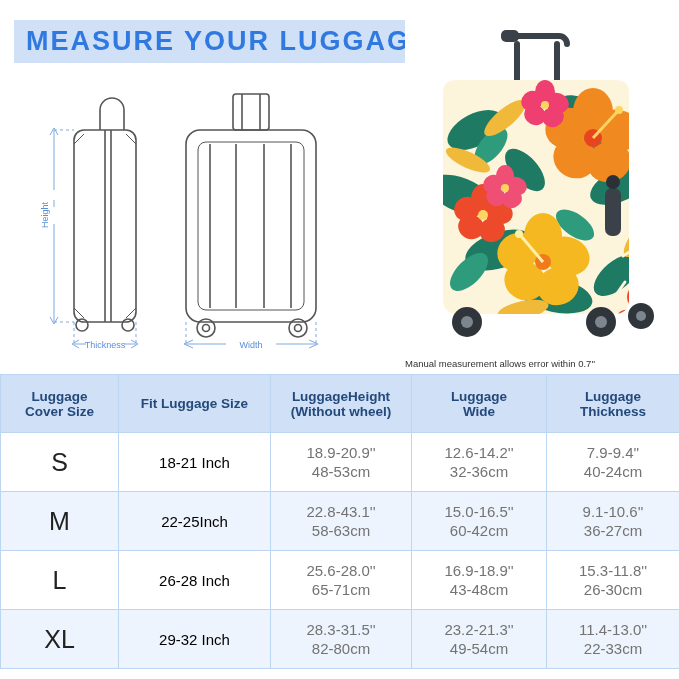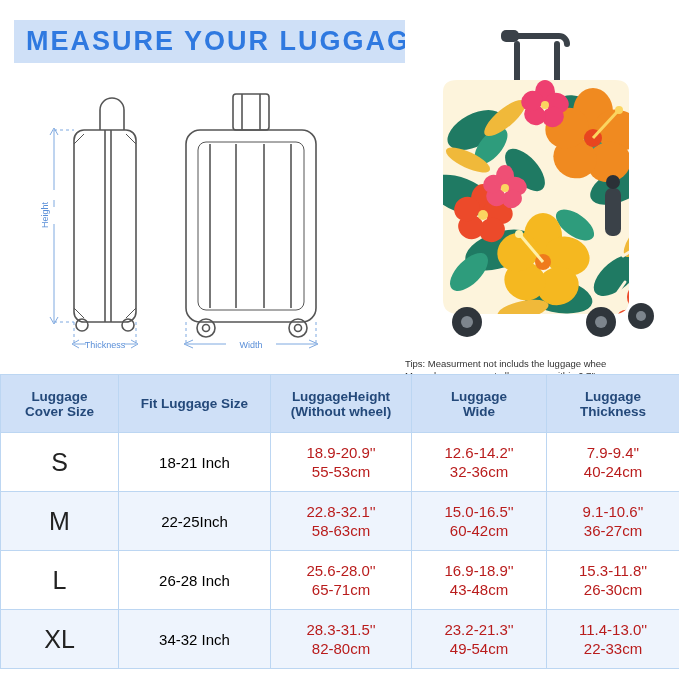--- a/index.html
+++ b/index.html
@@ -88,21 +88,21 @@
     font-size: 25px;
     color: #222;
     font-weight: normal;
   }
   td.fit-cell {
     font-size: 15px;
     color: #000000;
   }
   td.dim-cell {
     font-size: 15px;
-    color: #b91c1c;
+    color: #737373;
     line-height: 19px;
     margin-left: 16px;
   }
   col.c1 { width: 118px; }
   col.c2 { width: 152px; }
   col.c3 { width: 141px; }
   col.c4 { width: 135px; }
   col.c5 { width: 133px; }
 </style>
 </head>
@@ -314,21 +314,20 @@
         <circle cx="62" cy="312" r="6" fill="#7d858d"></circle>
         <circle cx="196" cy="312" r="15" fill="#2f353b"></circle>
         <circle cx="196" cy="312" r="6" fill="#7d858d"></circle>
         <circle cx="236" cy="306" r="13" fill="#2f353b"></circle>
         <circle cx="236" cy="306" r="5" fill="#7d858d"></circle>
       </g>
     </svg>
   </div>
 
   <div class="tips">
-    <div>Tips: Measurment not includs the luggage whee</div>
     <div>Manual measurement allows error within 0.7''</div>
   </div>
 
   <table>
     <colgroup>
       <col class="c1">
         <col class="c2">
         <col class="c3">
         <col class="c4">
         <col class="c5">
@@ -355,36 +354,36 @@
           <div>Thickness</div>
         </th>
       </tr>
     </thead>
     <tbody>
       <tr>
         <td class="size-cell">S</td>
         <td class="fit-cell">18-21 Inch</td>
         <td class="dim-cell">
           <div>18.9-20.9''</div>
-          <div>55-53cm</div>
+          <div>48-53cm</div>
         </td>
         <td class="dim-cell">
           <div>12.6-14.2''</div>
           <div>32-36cm</div>
         </td>
         <td class="dim-cell">
           <div>7.9-9.4''</div>
           <div>40-24cm</div>
         </td>
       </tr>
       <tr>
         <td class="size-cell">M</td>
         <td class="fit-cell">22-25Inch</td>
         <td class="dim-cell">
-          <div>22.8-32.1''</div>
+          <div>22.8-43.1''</div>
           <div>58-63cm</div>
         </td>
         <td class="dim-cell">
           <div>15.0-16.5''</div>
           <div>60-42cm</div>
         </td>
         <td class="dim-cell">
           <div>9.1-10.6''</div>
           <div>36-27cm</div>
         </td>
@@ -400,21 +399,21 @@
           <div>16.9-18.9''</div>
           <div>43-48cm</div>
         </td>
         <td class="dim-cell">
           <div>15.3-11.8''</div>
           <div>26-30cm</div>
         </td>
       </tr>
       <tr>
         <td class="size-cell">XL</td>
-        <td class="fit-cell">34-32 Inch</td>
+        <td class="fit-cell">29-32 Inch</td>
         <td class="dim-cell">
           <div>28.3-31.5''</div>
           <div>82-80cm</div>
         </td>
         <td class="dim-cell">
           <div>23.2-21.3''</div>
           <div>49-54cm</div>
         </td>
         <td class="dim-cell">
           <div>11.4-13.0''</div>

